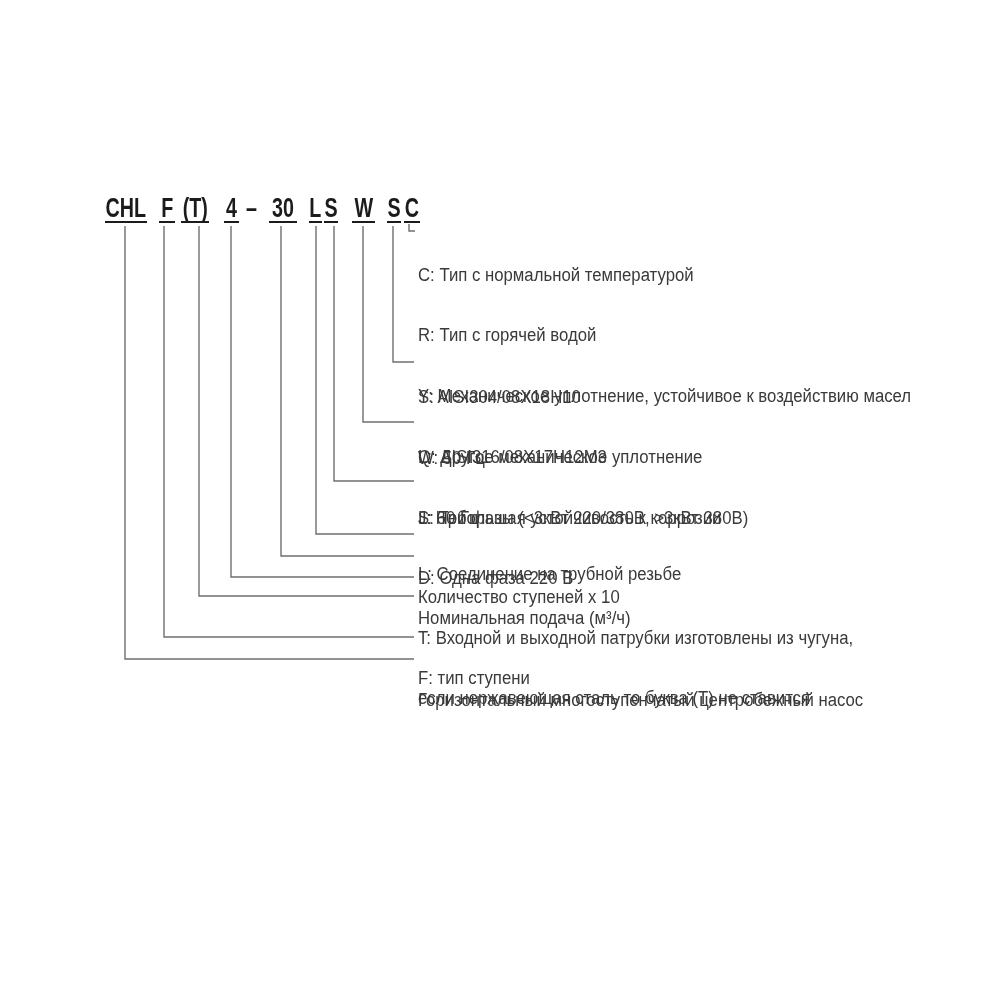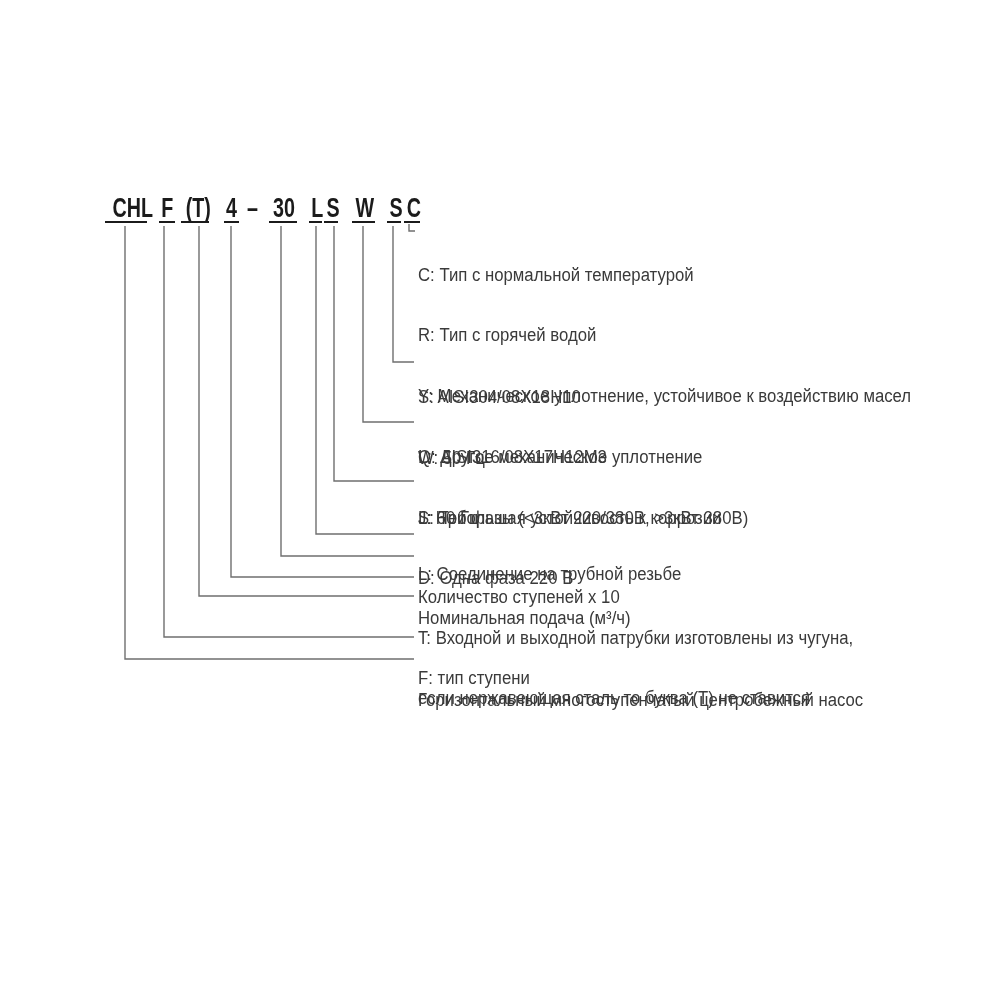--- a/index.html
+++ b/index.html
@@ -26,20 +26,21 @@
     stroke: #6f6f6f;
     stroke-width: 1.4;
   }
   .token {
     position: absolute;
     top: 194px;
     height: 27px;
     border-bottom: 2.6px solid #1b1b1b;
     display: flex;
     align-items: flex-end;
+    justify-content: center;
     font-weight: 700;
     font-size: 27px;
     line-height: 25px;
     color: #1b1b1b;
     white-space: nowrap;
   }
   .token.no-underline {
     border-bottom: none;
   }
   .token .t {

